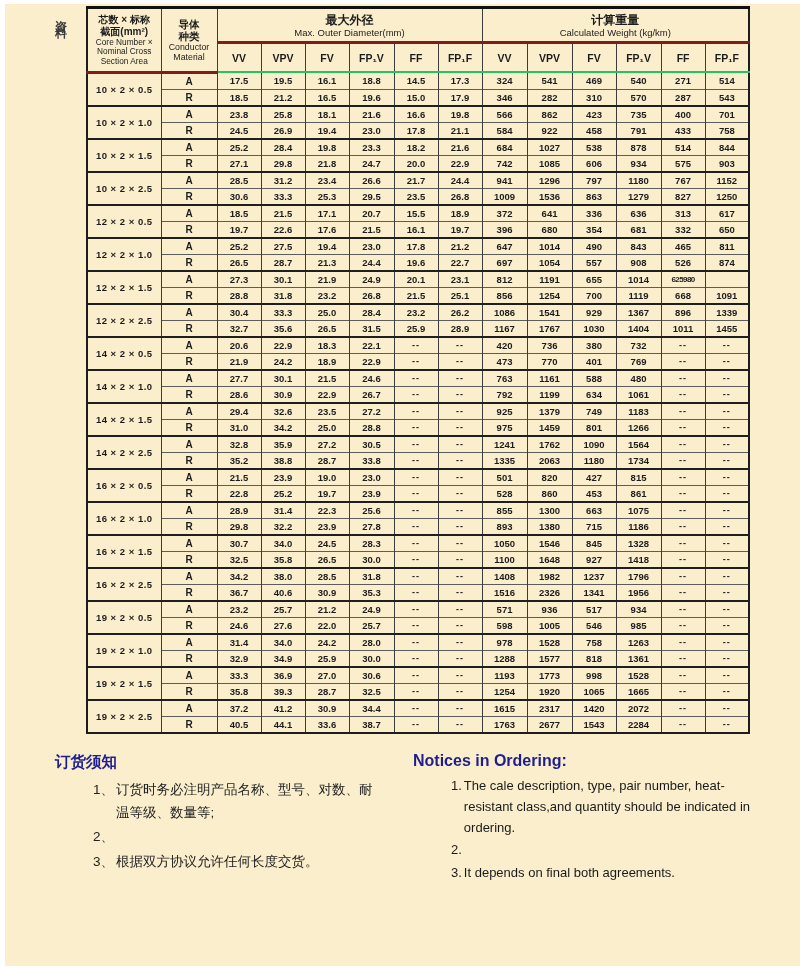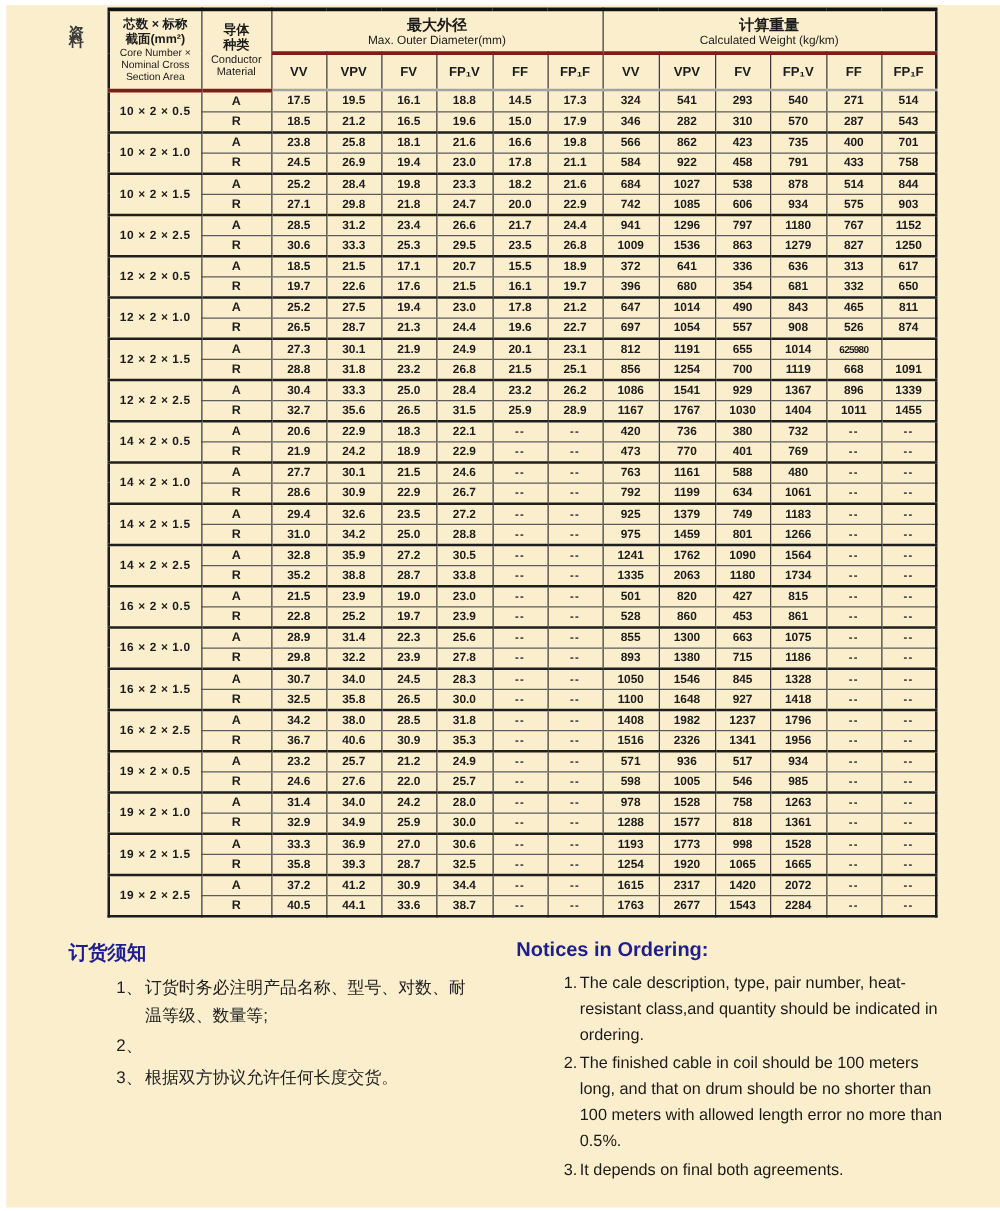--- a/index.html
+++ b/index.html
@@ -26,21 +26,21 @@
     position:absolute;left:86px;top:6px;width:662px;
     border-collapse:collapse;table-layout:fixed;
     border:2px solid #1d1d1d;border-top:3px solid #111;
   }
   table.cable th,table.cable td{
     border-left:1px solid #3c3c3c;border-right:1px solid #3c3c3c;
     padding:0;text-align:center;vertical-align:middle;
     overflow:hidden;white-space:nowrap;
   }
   thead tr.grp th{height:32px;border-bottom:3px solid #7f1d1d;}
-  thead tr.subs th{height:27px;border-bottom:2px solid #a3a3a3;font-size:10.5px;font-weight:bold;}
+  thead tr.subs th{height:27px;border-bottom:2px solid #22c55e;font-size:10.5px;font-weight:bold;}
   th.hd-size,th.hd-mat{white-space:normal;}
   .zh-big{font-size:12px;font-weight:bold;line-height:14px;}
   .en-small{font-size:9.5px;font-weight:normal;line-height:11px;}
   .hd-size .zh-mid{font-size:10px;font-weight:bold;line-height:12px;}
   .hd-size .en-tiny{font-size:8.3px;font-weight:normal;line-height:9.5px;white-space:normal;}
   .hd-mat .zh-mid{font-size:10.5px;font-weight:bold;line-height:12px;}
   .hd-mat .en-tiny{font-size:8.8px;font-weight:normal;line-height:10px;white-space:normal;}
 
   tbody td{height:15px;line-height:15px;font-size:9.5px;font-weight:bold;
     border-top:1px solid #5c5c5c;}
@@ -131,21 +131,21 @@
         <td rowspan="2" class="size">10 × 2 × 0.5</td>
         <td class="mat">A</td>
         <td class="num">17.5</td>
         <td class="num">19.5</td>
         <td class="num">16.1</td>
         <td class="num">18.8</td>
         <td class="num">14.5</td>
         <td class="num">17.3</td>
         <td class="num">324</td>
         <td class="num">541</td>
-        <td class="num">293</td>
+        <td class="num">469</td>
         <td class="num">540</td>
         <td class="num">271</td>
         <td class="num">514</td>
       </tr>
       <tr>
         <td class="mat">R</td>
         <td class="num">18.5</td>
         <td class="num">21.2</td>
         <td class="num">16.5</td>
         <td class="num">19.6</td>
@@ -766,19 +766,18 @@
 </div>
 
 <div class="notice" id="notice-en">
   <div class="notice-heading">Notices in Ordering:</div>
   <div class="notice-item">
     <span class="notice-num">1.</span>
     <span class="notice-text">The cale description, type, pair number, heat-resistant class,and quantity should be indicated in ordering.</span>
   </div>
   <div class="notice-item">
     <span class="notice-num">2.</span>
-    <span class="notice-text">The finished cable in coil should be 100 meters long, and that on drum should be no shorter than 100 meters with allowed length error no more than 0.5%.</span>
   </div>
   <div class="notice-item">
     <span class="notice-num">3.</span>
     <span class="notice-text">It depends on final both agreements.</span>
   </div>
 </div>
 
 </body></html>

